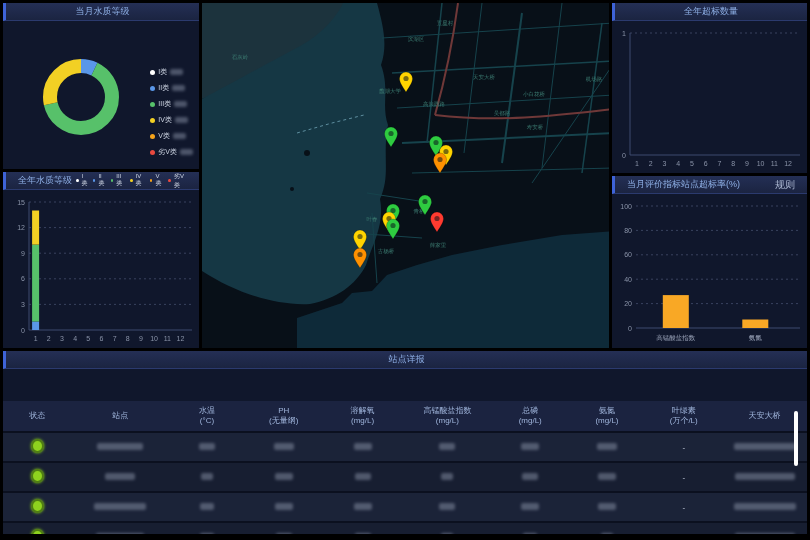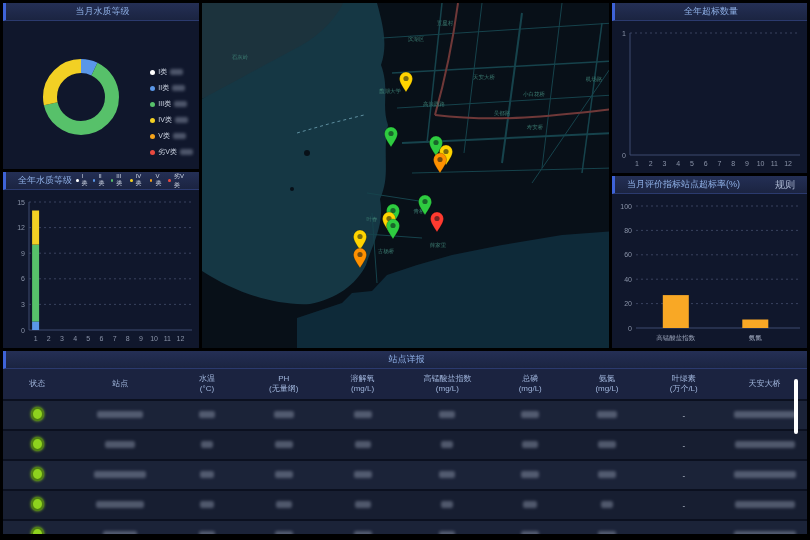--- a/index.html
+++ b/index.html
@@ -24,21 +24,21 @@
   .lg-dot{width:5px;height:5px;border-radius:50%;display:inline-block;}
   .lg-lab{color:#cfd6e4;font-size:7px;}
   .legend-h{display:flex;align-items:center;gap:5px;margin-left:auto;}
   .legend-h .lg-lab{font-size:6px;}
   .legend-h .lg-dot{width:3px;height:3px;}
   .blur{display:inline-block;background:#8a93a8;opacity:.5;filter:blur(1.5px);border-radius:2px;height:7px;}
   
   .map{position:relative;background:#081018;overflow:hidden;}
   .map svg{display:block;}
   
-  .tbl-panel{grid-column:1/4;}
+  .tbl-panel{grid-column:1/4;gap:32px;}
   .tbl{width:100%;border-collapse:collapse;table-layout:fixed;}
   .tbl th{background:#1b2340;color:#9fb4da;font-weight:normal;font-size:8px;
           height:30px;padding:0;line-height:1.25;border-bottom:2px solid #0b101f;}
   .tbl td{height:26px;text-align:center;border-bottom:2px solid #0b101f;color:#c6cede;font-size:8px;}
   .tbl tr.r-odd td{background:#1b2338;}
   .tbl tr.r-even td{background:#171e31;}
   .dot-ok{display:inline-block;width:9px;height:10px;border-radius:50%;
           background:#8ed21e;border:2px solid #4f7d14;box-shadow:0 0 3px #8ed21e;}
   .sbar{position:absolute;right:9px;top:10px;width:4px;height:55px;background:#fff;border-radius:2px;cursor:grab;}
 </style>

